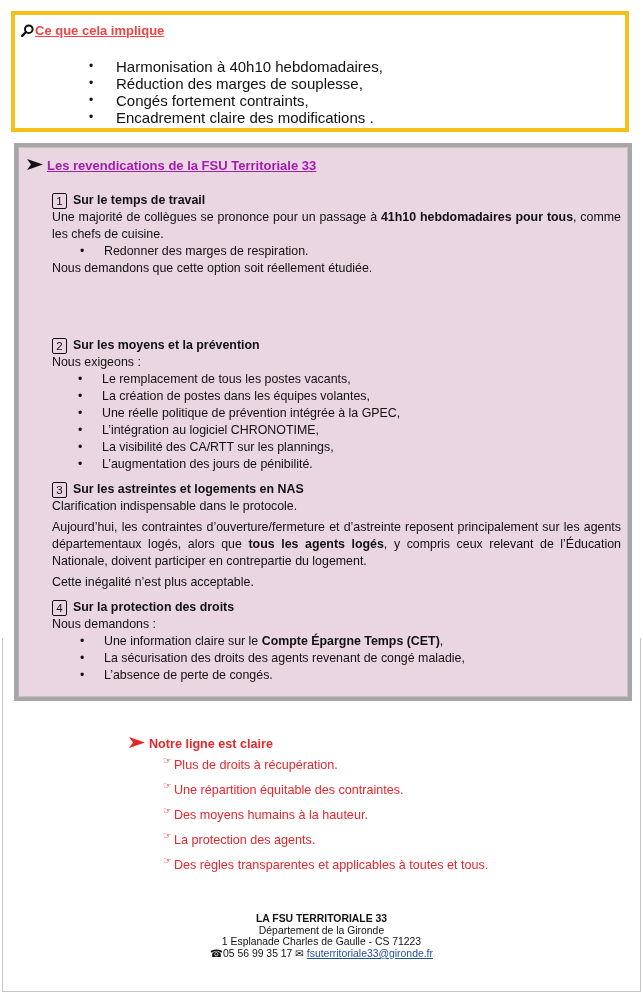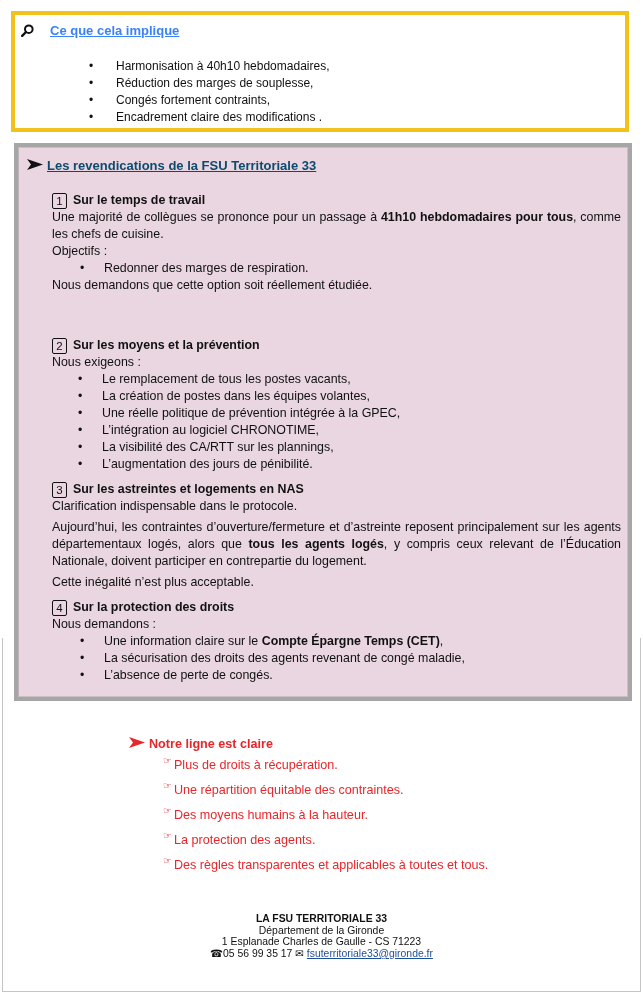--- a/index.html
+++ b/index.html
@@ -3,33 +3,33 @@
 <meta charset="utf-8">
 <style>
   html, body { margin:0; padding:0; background:#ffffff; }
   body { width:643px; height:994px; position:relative; overflow:hidden;
          font-family:"Liberation Sans", "DejaVu Sans", sans-serif; color:#111; }
 
   
   .implique-box { position:absolute; left:11px; top:11px; width:610px; height:113px;
                   border:4px solid #f2c21b; background:#fff; box-sizing:content-box; }
   .implique-title { position:absolute; left:6px; top:8px; font-size:13px; font-weight:bold;
-                    text-decoration:underline; color:#3b82f6; display:flex; align-items:center; gap:16px; }
+                    text-decoration:underline; color:#ef4444; display:flex; align-items:center; gap:1px; }
   .implique-title svg { display:block; }
   .implique-list { position:absolute; left:74px; top:43px; margin:0; padding:0; list-style:none; }
-  .implique-list li { font-size:12px; line-height:17px; position:relative; padding-left:27px; }
+  .implique-list li { font-size:15px; line-height:17px; position:relative; padding-left:27px; }
   .implique-list li::before { content:"•"; position:absolute; left:0; top:0; font-size:12px; }
 
   
   .rev-box { position:absolute; left:14px; top:143px; width:618px; height:558px;
              background:#a6a6a6; box-sizing:border-box; padding:4px; }
   .rev-inner { width:100%; height:100%; background:#e9d6e0; box-sizing:border-box;
                border:1px solid #c8c0c4; border-left-color:#bdb3b8; position:relative; }
   .rev-title { position:absolute; left:8px; top:10px; font-size:13px; font-weight:bold;
-               text-decoration:underline; color:#0c4a6e; }
+               text-decoration:underline; color:#a21caf; }
   .rev-title .arrow { text-decoration:none; display:inline-block; margin-right:4px; }
 
   .section { position:absolute; left:33px; right:6px; font-size:12.4px; line-height:17px; color:#111; }
   .sec-head { font-weight:bold; display:flex; align-items:center; }
   .num-box { display:inline-block; width:13px; height:14px; border:1px solid #111; border-radius:2px;
              font-weight:normal; font-size:11.5px; line-height:14px; text-align:center; margin-right:6px; }
   .section p { margin:0; }
   .section .justify { text-align:justify; }
   .section ul { list-style:none; margin:0; padding:0 0 0 26px; }
   .section ul li { position:relative; padding-left:24px; }
@@ -84,21 +84,20 @@
           </svg>
       </span><span>Les revendications de la FSU Territoriale 33</span>
     </div>
 
     <div class="section" style="top:44px;">
       <div class="sec-head">
         <span class="num-box">1</span>
         <span>Sur le temps de travail</span>
       </div>
       <p class="justify"><span>Une majorité de collègues se prononce pour un passage à </span><b>41h10 hebdomadaires pour tous</b><span>, comme les chefs de cuisine.</span></p>
-      <p>Objectifs :</p>
       <ul style="padding-left:28px;">
         <li>Redonner des marges de respiration.</li>
       </ul>
       <p>Nous demandons que cette option soit réellement étudiée.</p>
     </div>
 
     <div class="section" style="top:189px;">
       <div class="sec-head">
         <span class="num-box">2</span>
         <span>Sur les moyens et la prévention</span>

